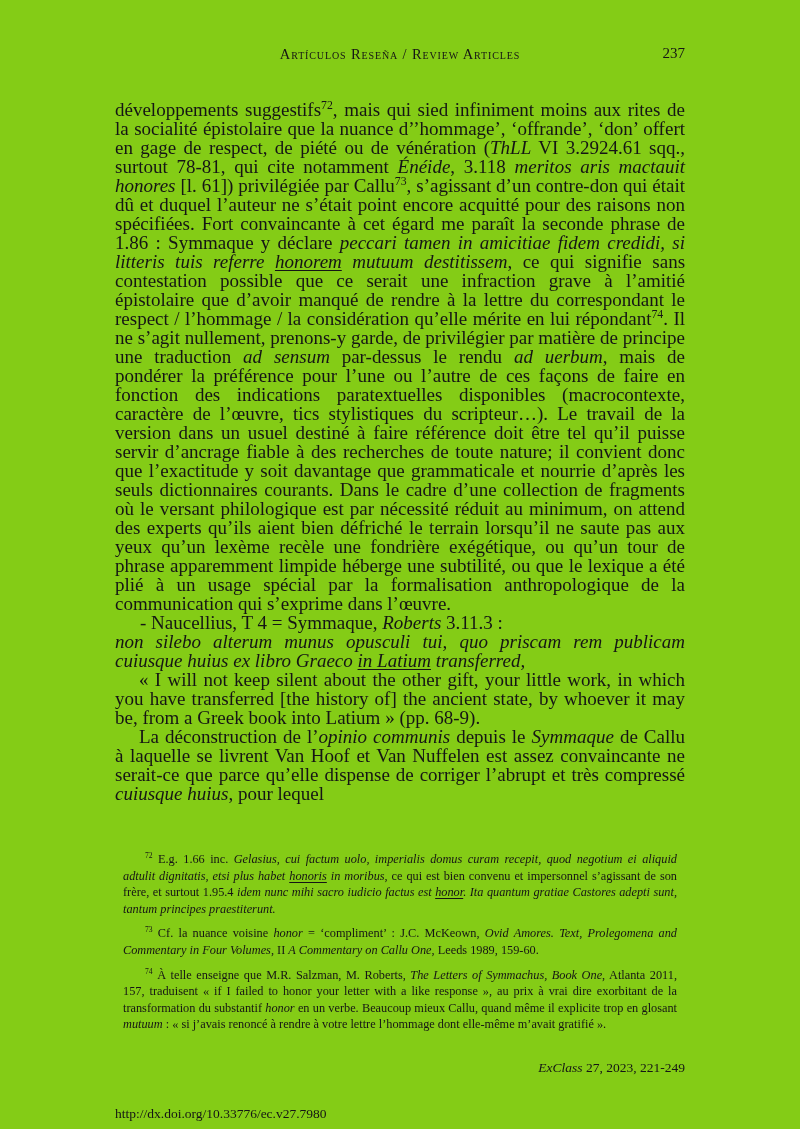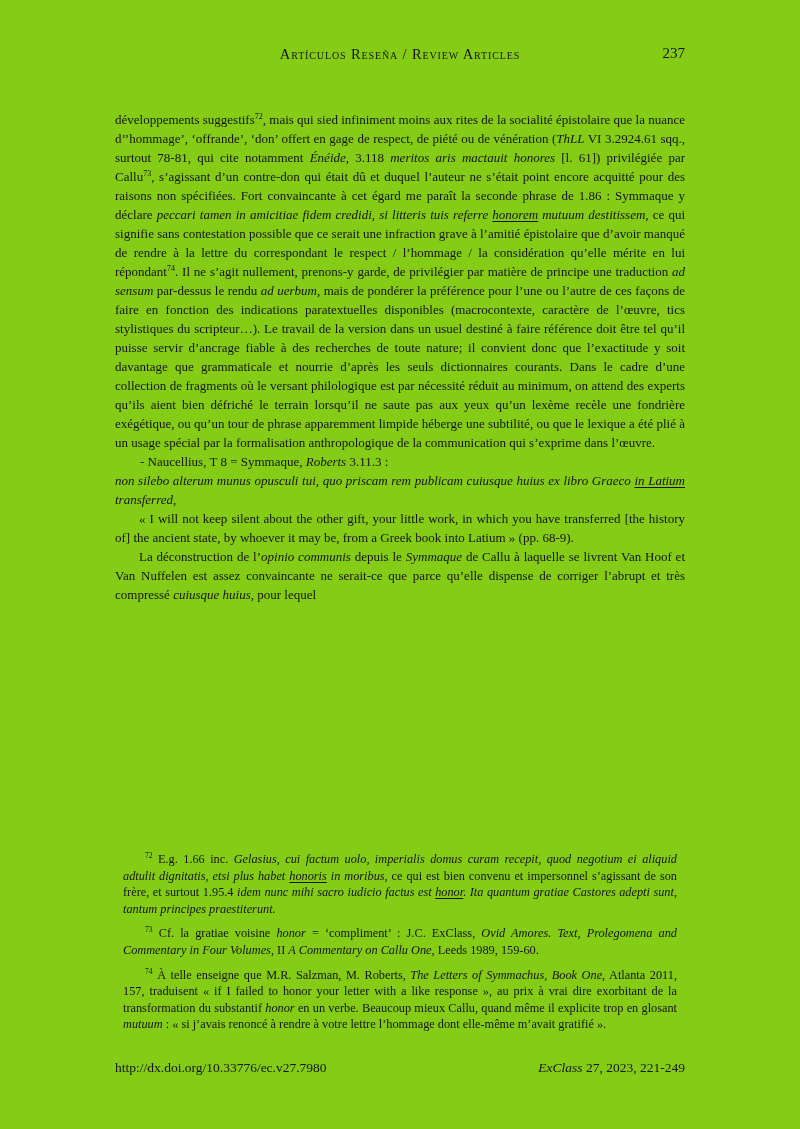--- a/index.html
+++ b/index.html
@@ -28,24 +28,24 @@
   }
   .page-number {
     position: absolute;
     right: 0;
     top: -1px;
     font-size: 15px;
     text-align: center;
   }
   .main {
     position: absolute;
-    top: 110px;
+    top: 100px;
     left: 115px;
     width: 570px;
-    font-size: 13px;
+    font-size: 19px;
     line-height: 19px;
     text-align: justify;
   }
   .main p { margin: 0; }
   .par-naucellius { margin-top: 20px; text-indent: 25px; }
   .par-latin { margin-top: 20px; }
   .par-translation { text-indent: 24px; }
   .par-deconstruction { margin-top: 16px; text-indent: 24px; }
   .footnotes {
     position: absolute;
@@ -62,43 +62,43 @@
     top: 1060px;
     left: 115px;
     width: 570px;
     display: flex;
     justify-content: space-between;
     font-size: 13.5px;
   }
   .it { font-style: italic; }
   .ul { text-decoration: underline; text-underline-offset: 2px; }
   sup { font-size: 62%; vertical-align: super; line-height: 0; }
-  .doi { color: #151515; text-decoration: none; }
+  .doi { color: #151515; text-decoration: none; margin-top: 46px; }
 </style>
 </head>
 <body>
 
 <div class="page">
 
   <header class="page-header">
     <div class="running-head">Artículos Reseña / Review Articles</div>
     <div class="page-number">237</div>
   </header>
 
   <main class="main">
     <p><span>développements suggestifs</span><sup>72</sup><span>, mais qui sied infiniment moins aux rites de la socialité épistolaire que la nuance d’’hommage’, ‘offrande’, ‘don’ offert en gage de respect, de piété ou de vénération (</span><span class="it">ThLL</span><span> VI 3.2924.61 sqq., surtout 78-81, qui cite notamment </span><span class="it">Énéide</span><span>, 3.118 </span><span class="it">meritos aris mactauit honores</span><span> [l. 61]) privilégiée par Callu</span><sup>73</sup><span>, s’agissant d’un contre-don qui était dû et duquel l’auteur ne s’était point encore acquitté pour des raisons non spécifiées. Fort convaincante à cet égard me paraît la seconde phrase de 1.86 : Symmaque y déclare </span><span class="it">peccari tamen in amicitiae fidem credidi, si litteris tuis referre </span><span class="it ul">honorem</span><span class="it"> mutuum destitissem</span><span>, ce qui signifie sans contestation possible que ce serait une infraction grave à l’amitié épistolaire que d’avoir manqué de rendre à la lettre du correspondant le respect / l’hommage / la considération qu’elle mérite en lui répondant</span><sup>74</sup><span>. Il ne s’agit nullement, prenons-y garde, de privilégier par matière de principe une traduction </span><span class="it">ad sensum</span><span> par-dessus le rendu </span><span class="it">ad uerbum</span><span>, mais de pondérer la préférence pour l’une ou l’autre de ces façons de faire en fonction des indications paratextuelles disponibles (macrocontexte, caractère de l’œuvre, tics stylistiques du scripteur…). Le travail de la version dans un usuel destiné à faire référence doit être tel qu’il puisse servir d’ancrage fiable à des recherches de toute nature; il convient donc que l’exactitude y soit davantage que grammaticale et nourrie d’après les seuls dictionnaires courants. Dans le cadre d’une collection de fragments où le versant philologique est par nécessité réduit au minimum, on attend des experts qu’ils aient bien défriché le terrain lorsqu’il ne saute pas aux yeux qu’un lexème recèle une fondrière exégétique, ou qu’un tour de phrase apparemment limpide héberge une subtilité, ou que le lexique a été plié à un usage spécial par la formalisation anthropologique de la communication qui s’exprime dans l’œuvre.</span></p>
-    <p class="par-naucellius"><span>- Naucellius, T 8 = Symmaque, </span><span class="it">Roberts</span><span> 3.11.3 :</span></p>
+    <p class="par-naucellius"><span>- Naucellius, T 4 = Symmaque, </span><span class="it">Roberts</span><span> 3.11.3 :</span></p>
     <p class="par-latin"><span class="it">non silebo alterum munus opusculi tui, quo priscam rem publicam cuiusque huius ex libro Graeco </span><span class="it ul">in Latium</span><span class="it"> transferred,</span></p>
     <p class="par-translation"><span>« I will not keep silent about the other gift, your little work, in which you have transferred [the history of] the ancient state, by whoever it may be, from a Greek book into Latium » (pp. 68-9).</span></p>
     <p class="par-deconstruction"><span>La déconstruction de l’</span><span class="it">opinio communis</span><span> depuis le </span><span class="it">Symmaque</span><span> de Callu à laquelle se livrent Van Hoof et Van Nuffelen est assez convaincante ne serait-ce que parce qu’elle dispense de corriger l’abrupt et très compressé </span><span class="it">cuiusque huius</span><span>, pour lequel</span></p>
   </main>
 
   <section class="footnotes">
     <p><sup>72</sup><span> E.g. 1.66 inc. </span><span class="it">Gelasius, cui factum uolo, imperialis domus curam recepit, quod negotium ei aliquid adtulit dignitatis, etsi plus habet </span><span class="it ul">honoris</span><span class="it"> in moribus</span><span>, ce qui est bien convenu et impersonnel s’agissant de son frère, et surtout 1.95.4 </span><span class="it">idem nunc mihi sacro iudicio factus est </span><span class="it ul">honor</span><span class="it">. Ita quantum gratiae Castores adepti sunt, tantum principes praestiterunt.</span></p>
-    <p><sup>73</sup><span> Cf. la gratiae voisine </span><span class="it">honor</span><span> = ‘compliment’ : J.C. ExClass, </span><span class="it">Ovid Amores. Text, Prolegomena and Commentary in Four Volumes</span><span>, II </span><span class="it">A Commentary on Callu One</span><span>, Leeds 1989, 159-60.</span></p>
+    <p><sup>73</sup><span> Cf. la nuance voisine </span><span class="it">honor</span><span> = ‘compliment’ : J.C. McKeown, </span><span class="it">Ovid Amores. Text, Prolegomena and Commentary in Four Volumes</span><span>, II </span><span class="it">A Commentary on Callu One</span><span>, Leeds 1989, 159-60.</span></p>
     <p><sup>74</sup><span> À telle enseigne que M.R. Salzman, M. Roberts, </span><span class="it">The Letters of Symmachus, Book One</span><span>, Atlanta 2011, 157, traduisent « if I failed to honor your letter with a like response », au prix à vrai dire exorbitant de la transformation du substantif </span><span class="it">honor</span><span> en un verbe. Beaucoup mieux Callu, quand même il explicite trop en glosant </span><span class="it">mutuum</span><span> : « si j’avais renoncé à rendre à votre lettre l’hommage dont elle-même m’avait gratifié ».</span></p>
   </section>
 
   <footer class="page-footer">
     <a class="doi" href="#">http://dx.doi.org/10.33776/ec.v27.7980</a>
     <div><span class="it">ExClass</span><span> 27, 2023, 221-249</span></div>
   </footer>
 
 </div>
 

